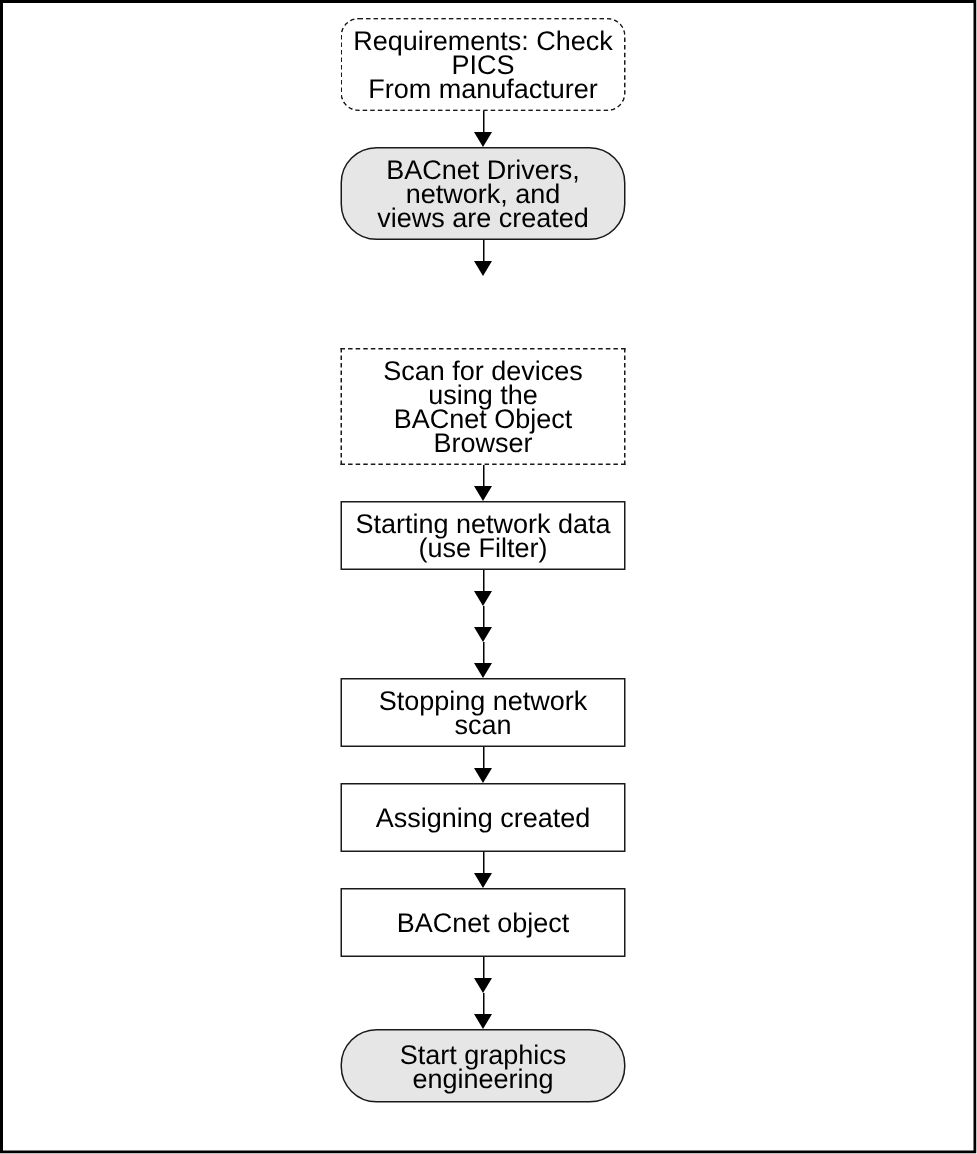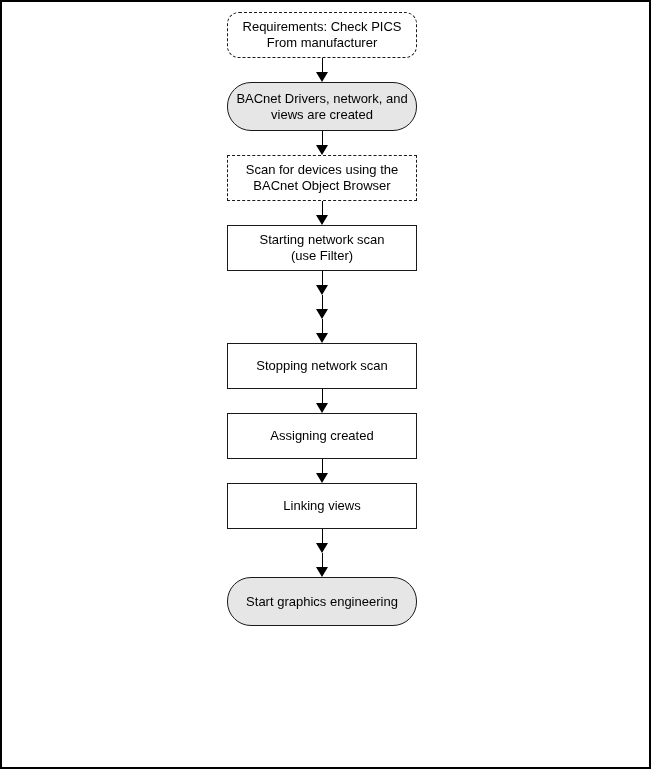--- a/index.html
+++ b/index.html
@@ -21,41 +21,42 @@
     display: flex;
     flex-direction: column;
     align-items: stretch;
   }
   .node {
     box-sizing: border-box;
     display: flex;
     align-items: center;
     justify-content: center;
     text-align: center;
-    font-size: 13px;
+    font-size: 18px;
     line-height: 16px;
     color: #000;
     background: #fff;
     border: 1px solid #1a1a1a;
     padding: 6px 6px;
   }
   .node span { white-space: pre-line; }
   .shape-rounded-dashed {
     border: 1px dashed #1a1a1a;
     border-radius: 12px;
     min-height: 40px;
   }
   .shape-terminator {
     background: #e6e6e6;
     border-radius: 24px;
     min-height: 49px;
   }
   .shape-rect-dashed {
     border: 1px dashed #1a1a1a;
     min-height: 46px;
+    margin-top: 48px;
   }
   .shape-process {
     min-height: 46px;
   }
   .arrow {
     height: 24px;
     display: flex;
     flex-direction: column;
     align-items: center;
     justify-content: flex-start;
@@ -103,21 +104,21 @@
       <span>Scan for devices using the
 BACnet Object Browser</span>
     </div>
 
     <div class="arrow">
         <div class="stem"></div>
         <div class="head"></div>
       </div>
 
     <div class="node shape-process">
-      <span>Starting network scan
+      <span>Starting network data
 (use Filter)</span>
     </div>
 
     <div class="arrow">
         <div class="stem"></div>
         <div class="head"></div>
       </div>
 
 
     <div class="arrow">
@@ -143,21 +144,21 @@
     <div class="node shape-process">
       <span>Assigning created</span>
     </div>
 
     <div class="arrow">
         <div class="stem"></div>
         <div class="head"></div>
       </div>
 
     <div class="node shape-process">
-      <span>Linking views</span>
+      <span>BACnet object</span>
     </div>
 
     <div class="arrow">
         <div class="stem"></div>
         <div class="head"></div>
       </div>
 
 
     <div class="arrow">
         <div class="stem"></div>

